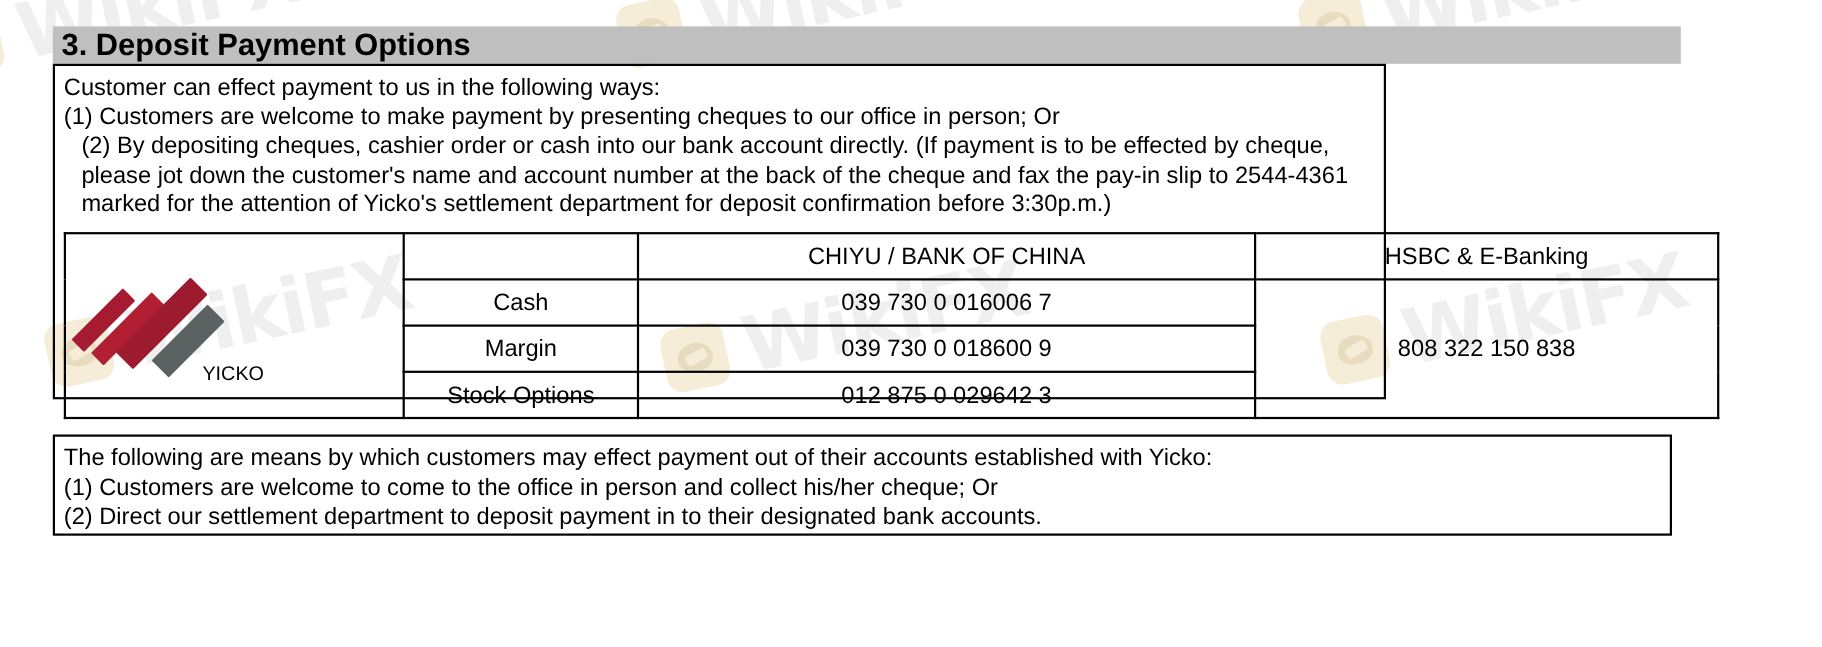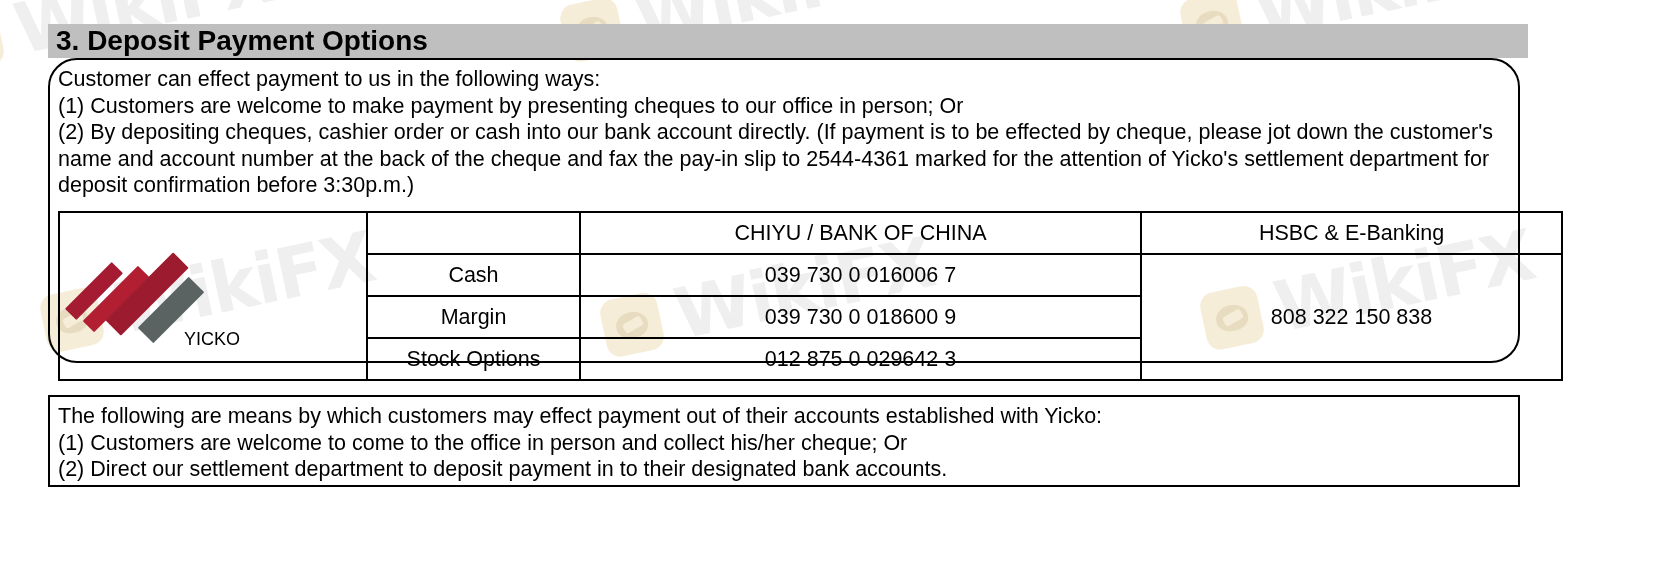--- a/index.html
+++ b/index.html
@@ -203,25 +203,25 @@
     <div class="wm-text">WikiFX</div>
   </div>
 </div>
 
 <div id="page">
 
   <div class="section" style="top:24px; width:1480px;">
     <div class="section-header" style="width:1480px;">
       <div class="title">3. Deposit Payment Options</div>
     </div>
-    <div class="section-body" style="width:1472px; height:305px;border-radius:29px;">
+    <div class="section-body" style="width:1212px; height:305px;">
 
       <div class="para">Customer can effect payment to us in the following ways:</div>
       <div class="para">(1) Customers are welcome to make payment by presenting cheques to our office in person; Or</div>
-      <div class="para" style="padding-right:10px;">(2) By depositing cheques, cashier order or cash into our bank account directly. (If payment is to be effected by cheque, please jot down the customer's name and account number at the back of the cheque and fax the pay-in slip to 2544-4361 marked for the attention of Yicko's settlement department for deposit confirmation before 3:30p.m.)</div>
+      <div class="para" style="padding-right:10px;margin-left:16px;">(2) By depositing cheques, cashier order or cash into our bank account directly. (If payment is to be effected by cheque, please jot down the customer's name and account number at the back of the cheque and fax the pay-in slip to 2544-4361 marked for the attention of Yicko's settlement department for deposit confirmation before 3:30p.m.)</div>
 
       <div class="bank-table-wrap">
         <table class="bank-table">
           <tbody>
             <tr>
               <td class="logo-cell" rowspan="4">
                 <div class="logo-box">
                   <div class="logo-mark">
                     <span class="bar1"></span>
                     <span class="bar2"></span>

